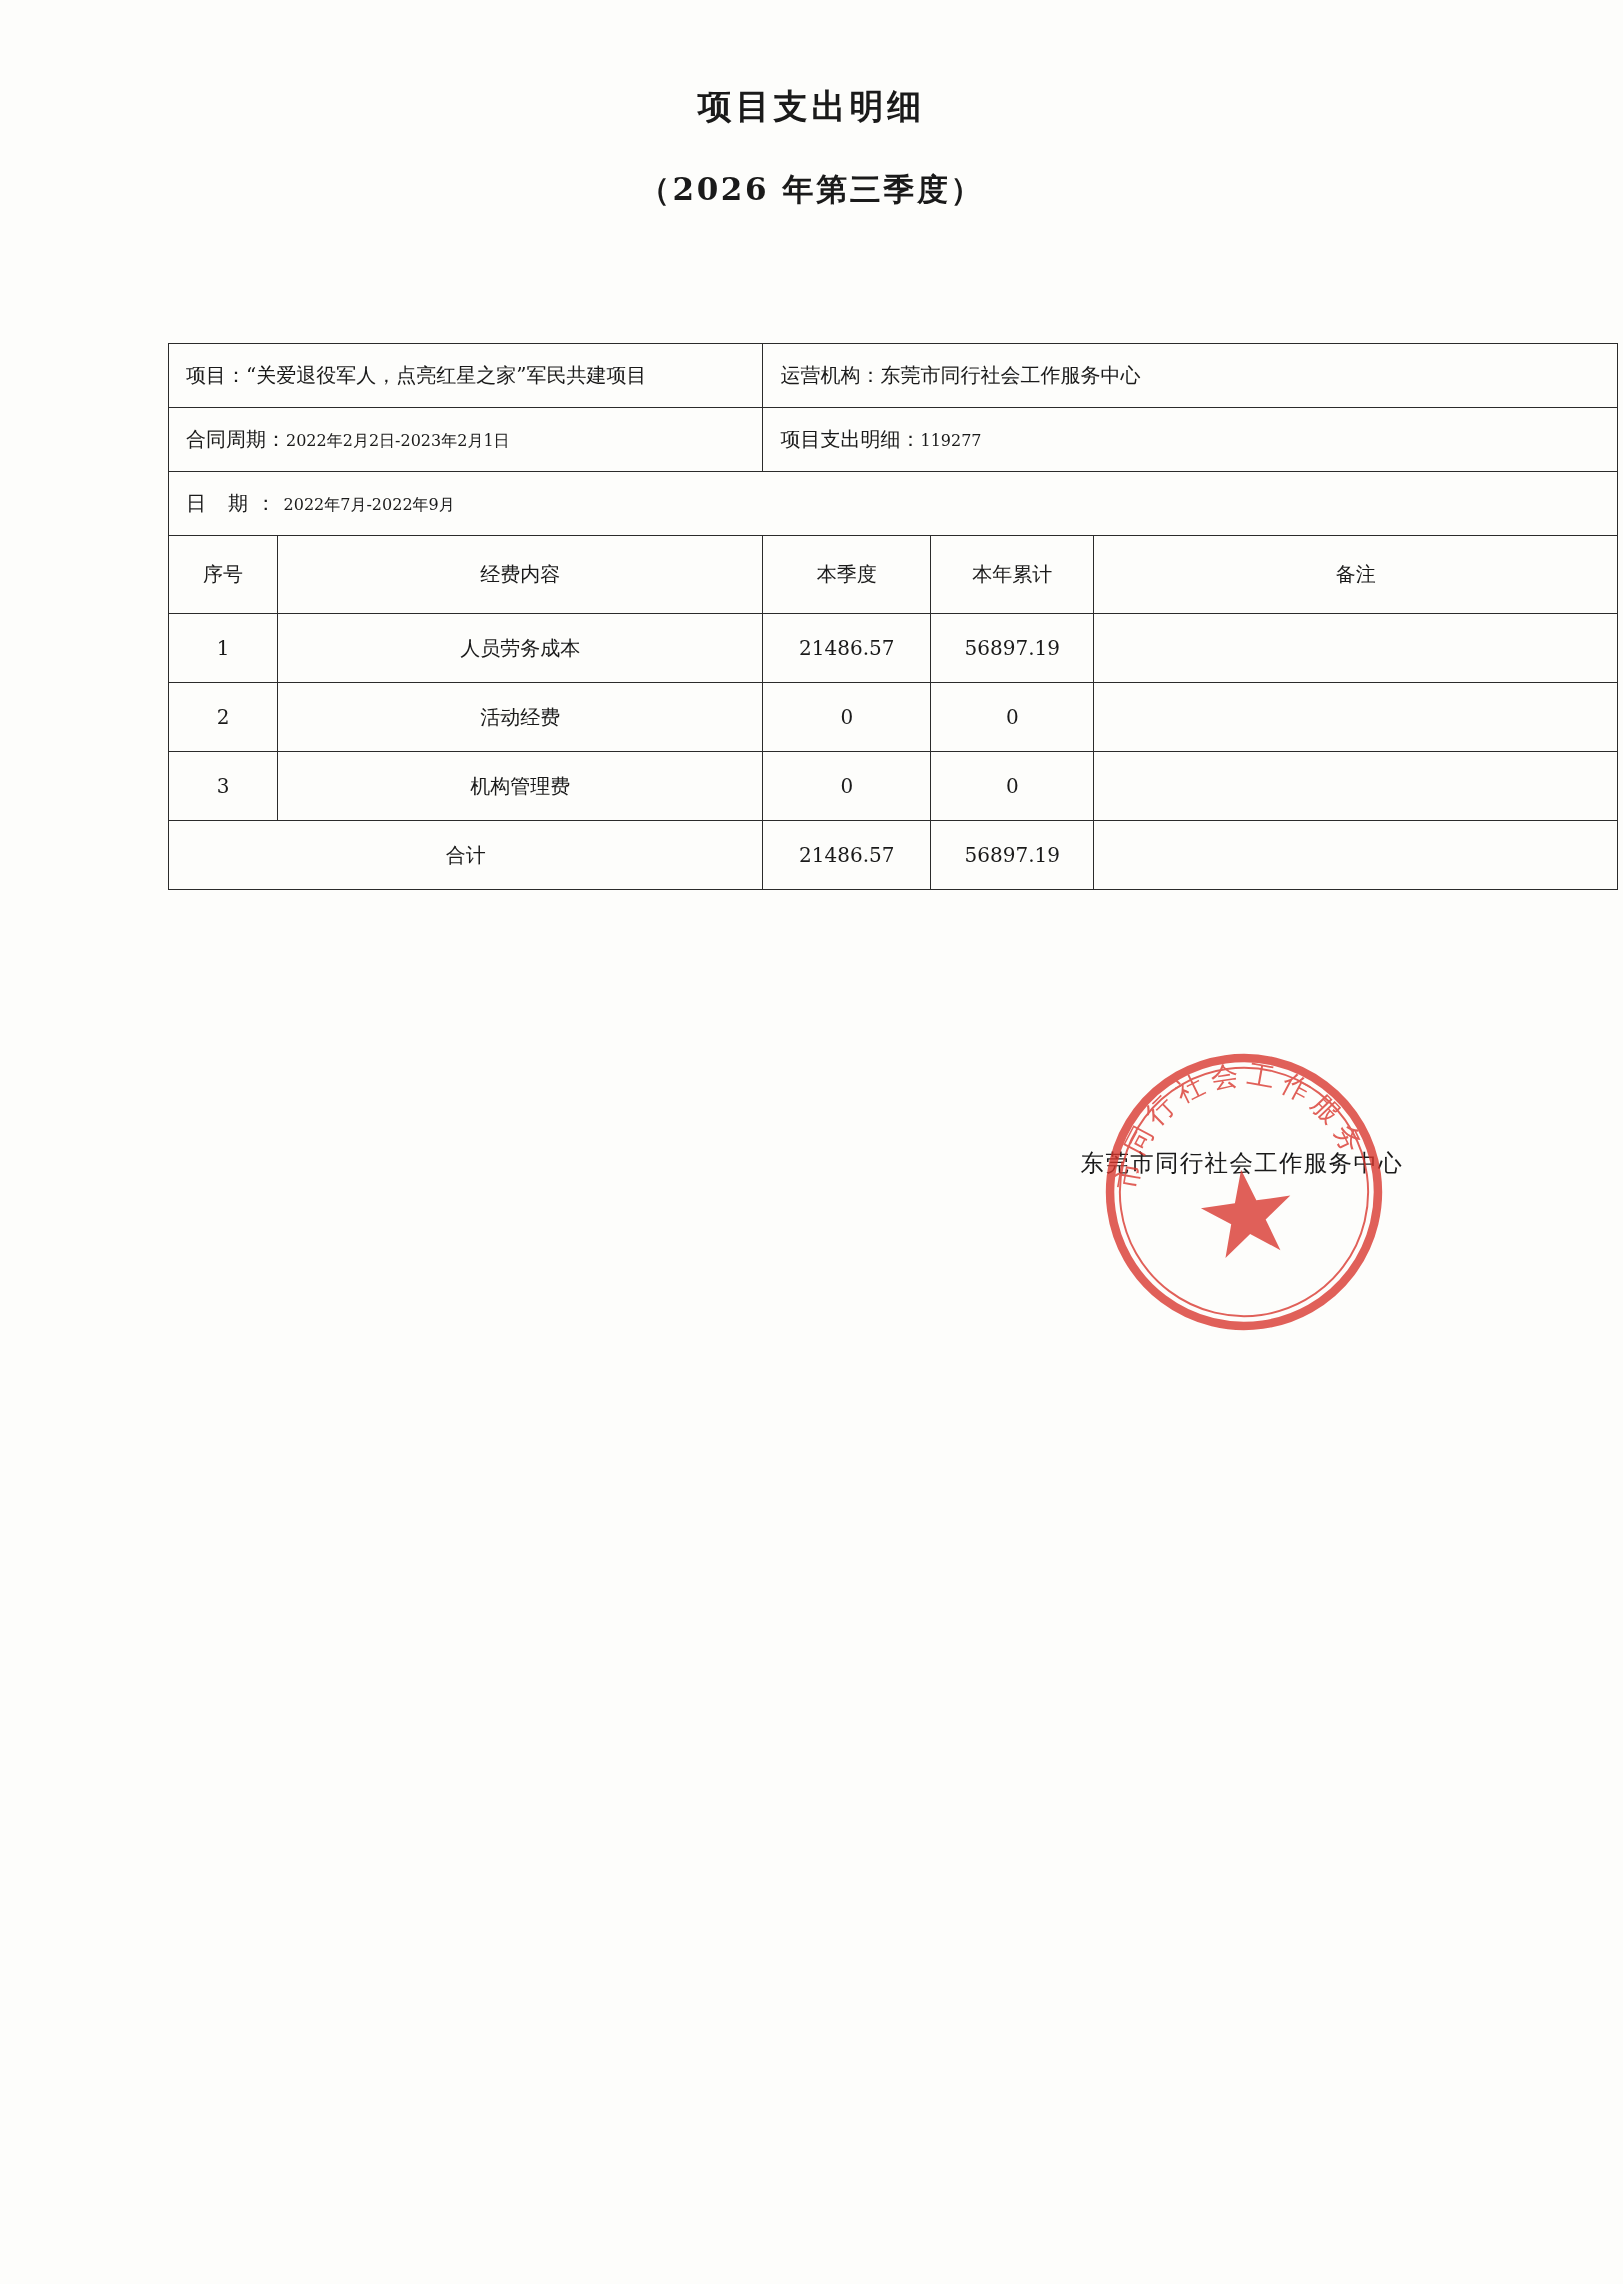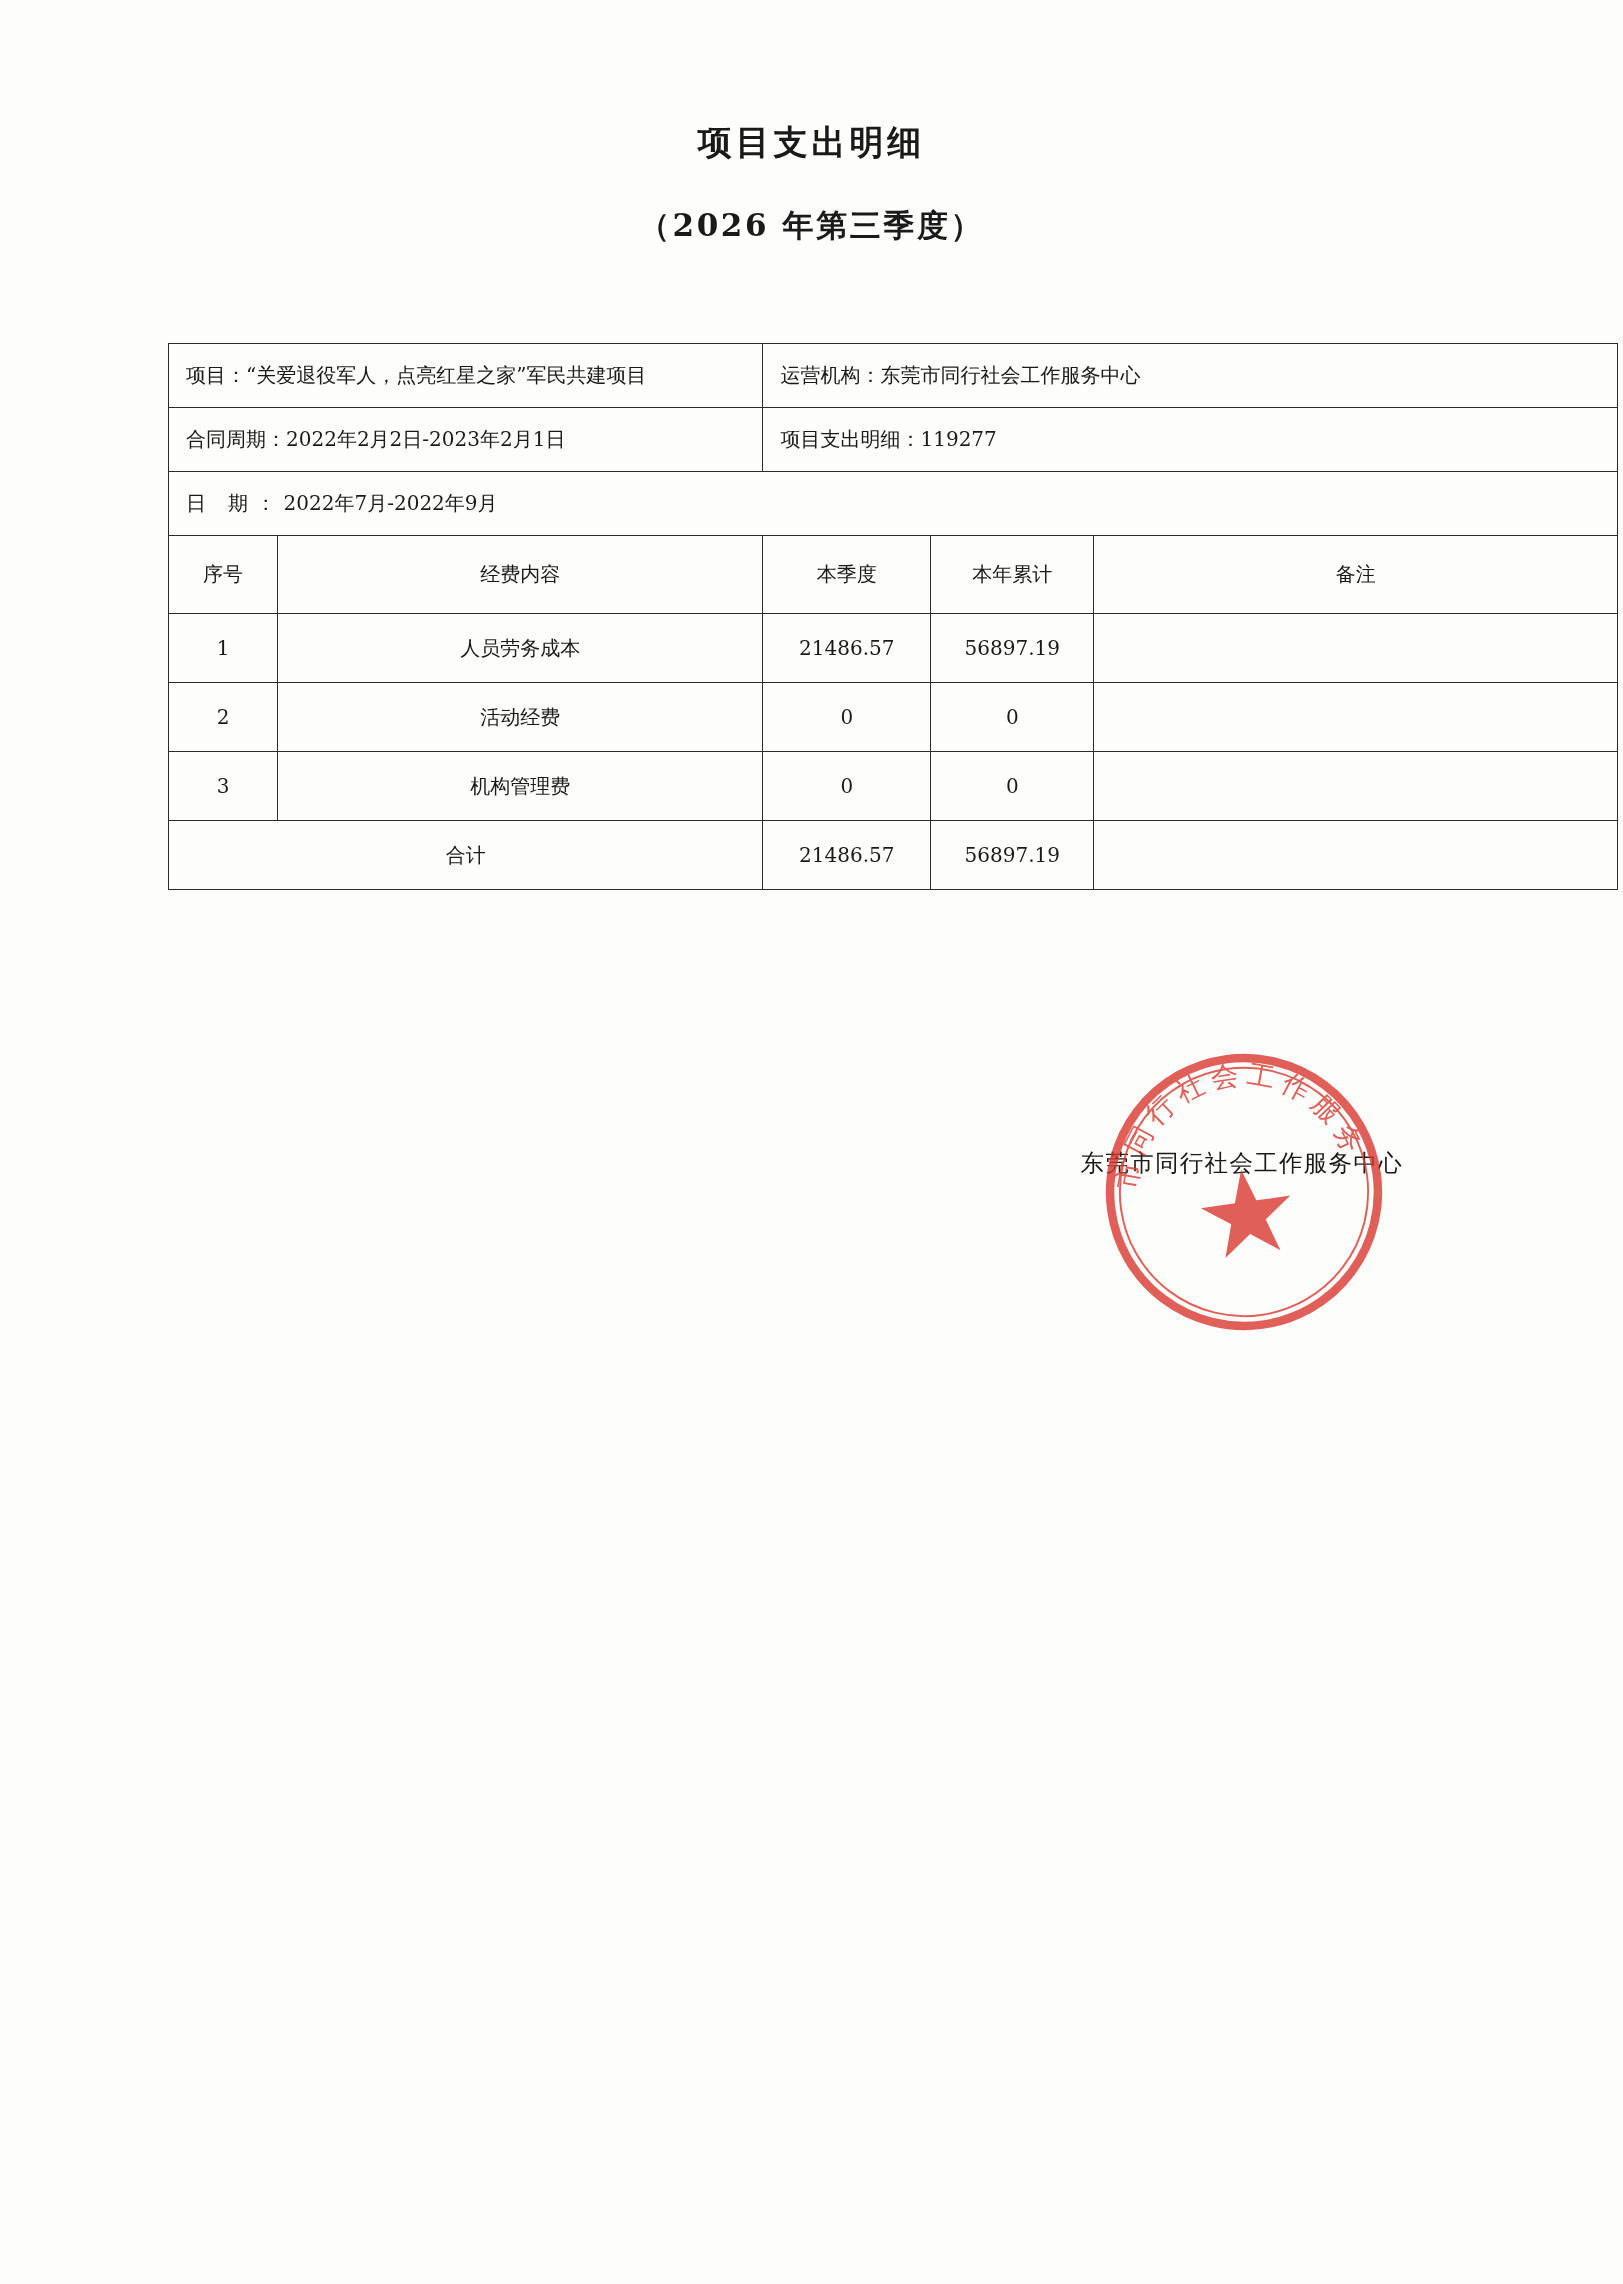--- a/index.html
+++ b/index.html
@@ -18,21 +18,21 @@
   .page {
     position: absolute;
     inset: 0;
     background: #fdfdfb;
   }
   .doc-title {
     text-align: center;
     font-size: 34px;
     font-weight: bold;
     letter-spacing: 3.9px;
-    margin-top: 120px;
+    margin-top: 84px;
     font-family: "DejaVu Serif", "Liberation Serif", serif;
   }
   .doc-subtitle {
     text-align: center;
     font-size: 31px;
     font-weight: bold;
     letter-spacing: 2.6px;
     margin-top: 39px;
   }
   .table-wrap {
@@ -69,21 +69,21 @@
     text-align: center;
     font-size: 21px;
   }
   .total td {
     height: 68px;
     text-align: center;
     font-size: 21px;
   }
   .num {
     font-family: "DejaVu Serif", "Liberation Serif", serif;
-    font-size: 20px;
+    font-size: 16px;
   }
   .sig {
     position: absolute;
     left: 868px;
     top: 1136px;
     width: 535px;
     text-align: right;
     font-size: 23.5px;
     line-height: 2.3;
     letter-spacing: 1.3px;

